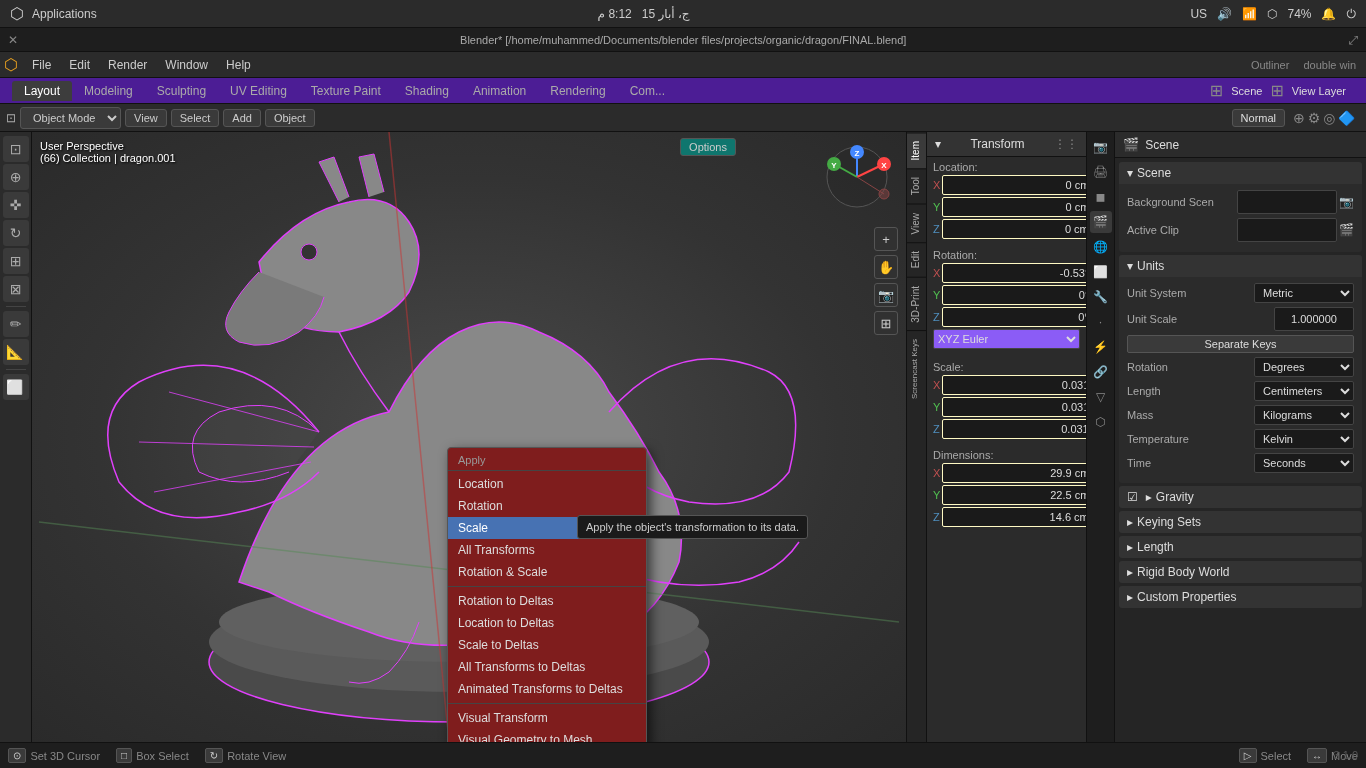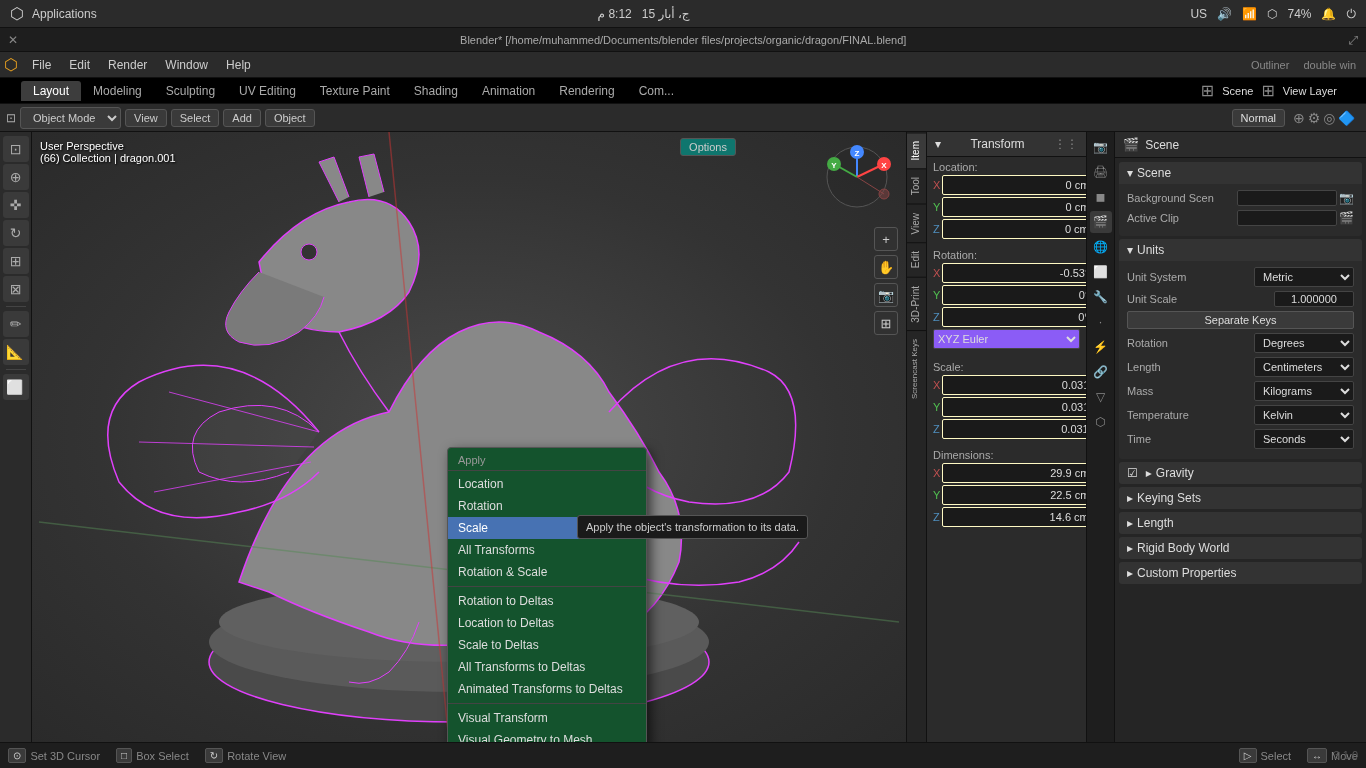--- a/index.html
+++ b/index.html
@@ -44,24 +44,24 @@
       padding: 2px 8px;
       color: #ccc;
       font-size: 12px;
       cursor: pointer;
       border-radius: 3px;
     }
 
     
     .workspace-tabs {
       height: 26px;
-      background: #000000;
-      display: flex;
-      align-items: center;
-      padding: 0 21px;
+      background: #4c1d95;
+      display: flex;
+      align-items: center;
+      padding: 0 12px;
       border-bottom: 1px solid #111;
     }
     .workspace-tab {
       padding: 3px 12px;
       color: #aaa;
       font-size: 12px;
       cursor: pointer;
       border-radius: 3px 3px 0 0;
     }
 
@@ -163,21 +163,21 @@
       font-size: 13px;
       border: 1px solid #555;
     }
 
     
     .context-menu {
       position: absolute;
       left: 415px;
       top: 315px;
       width: 200px;
-      background: #14532d;
+      background: #7f1d1d;
       border: 1px solid #555;
       border-radius: 4px;
       box-shadow: 4px 4px 12px rgba(0,0,0,0.6);
       z-index: 100;
       padding: 2px 0;
     }
     .context-menu-header {
       padding: 4px 10px;
       color: #999;
       font-size: 11px;
@@ -328,21 +328,21 @@
       height: 20px;
       min-width: 100px;
     }
     .props-input-val {
       background: #1a1a1a;
       border: 1px solid #444;
       border-radius: 2px;
       color: #ddd;
       font-size: 11px;
       padding: 1px 4px;
-      height: 16px;
+      height: 24px;
       width: 80px;
       text-align: center;
     }
     .props-btn {
       background: #3a3a3a;
       border: 1px solid #555;
       border-radius: 2px;
       color: #ddd;
       font-size: 11px;
       padding: 2px 8px;

